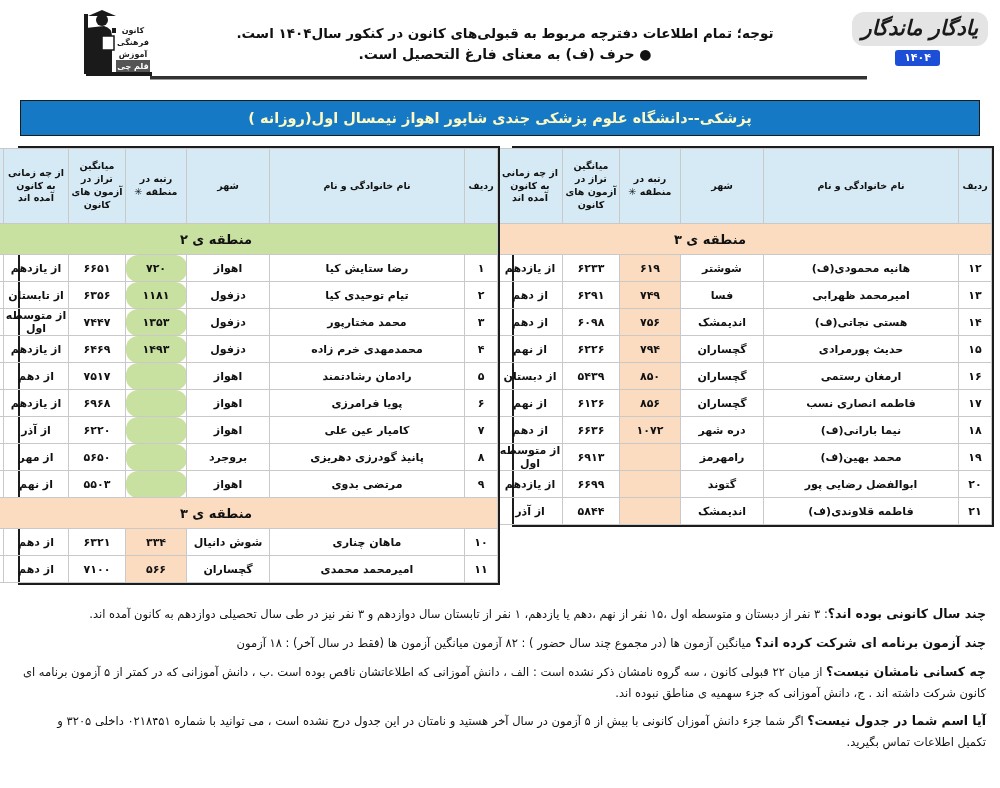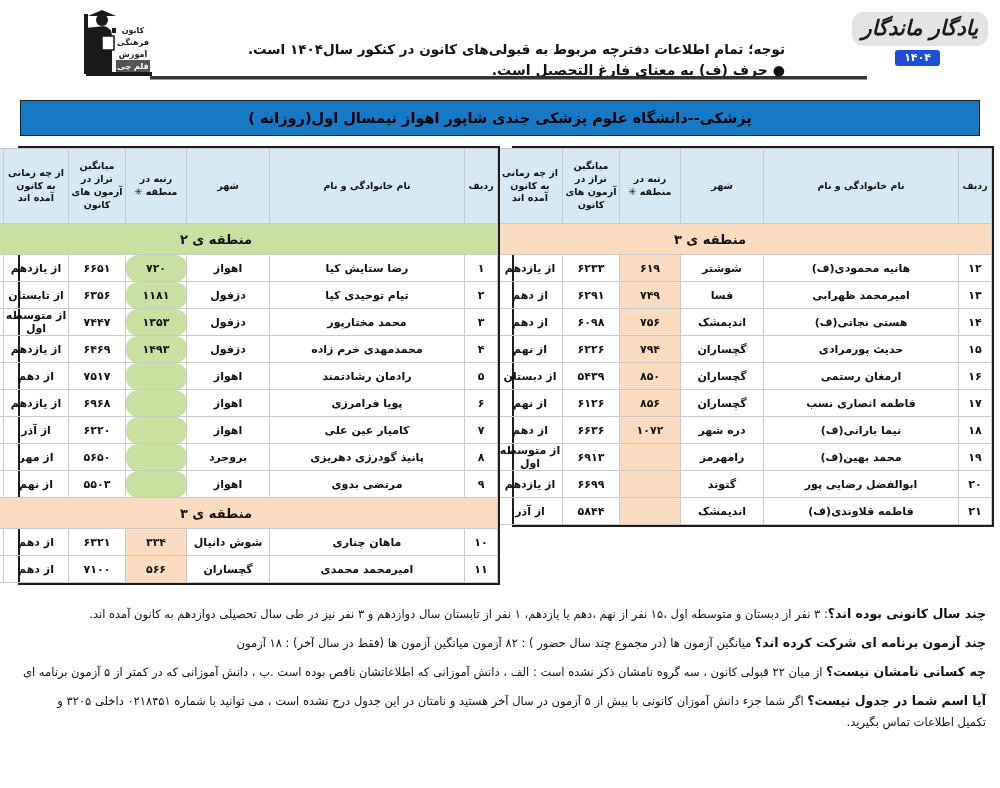--- a/index.html
+++ b/index.html
@@ -26,23 +26,23 @@
     left: 78px;
     top: 6px;
     width: 96px;
     height: 76px;
   }
   .kanoon-logo svg { display: block; }
 
   .header-note {
     position: absolute;
     right: 215px;
-    top: 40px;
+    top: 24px;
     width: 560px;
-    text-align: right;
+    text-align: center;
     direction: rtl;
   }
   .header-note .note-main {
     font-size: 13.5px;
     font-weight: bold;
     line-height: 1.35;
     white-space: nowrap;
   }
   .header-note .note-sub {
     font-size: 14px;
@@ -97,21 +97,21 @@
   
   .banner-wrap {
     margin: 12px 20px 0 20px;
     border: 1px solid #1c1c1c;
     background: #1579c6;
   }
   .banner {
     height: 34px;
     line-height: 34px;
     text-align: center;
-    color: #000000;
+    color: #fef9c3;
     font-size: 14.5px;
     font-weight: bold;
     letter-spacing: 0.2px;
     white-space: nowrap;
   }
 
   
   .tables-row {
     display: flex;
     flex-direction: row-reverse;
@@ -485,18 +485,19 @@
 
 <div class="notes" id="notes-container">
     <div class="note-block">
       <div class="note-line"><span class="lead">چند سال کانونی بوده اند؟</span><span>: ۳ نفر از دبستان و متوسطه اول ،۱۵ نفر از نهم ،دهم یا یازدهم، ۱ نفر از تابستان سال دوازدهم و ۳ نفر نیز در طی سال تحصیلی دوازدهم به کانون آمده اند.</span></div>
     </div>
     <div class="note-block">
       <div class="note-line"><span class="lead">چند آزمون برنامه ای شرکت کرده اند؟</span><span> میانگین آزمون ها (در مجموع چند سال حضور ) : ۸۲ آزمون     میانگین آزمون ها (فقط در سال آخر) : ۱۸ آزمون</span></div>
     </div>
     <div class="note-block">
       <div class="note-line"><span class="lead">چه کسانی نامشان نیست؟</span><span> از میان ۲۲ قبولی کانون ، سه گروه نامشان ذکر نشده است : الف ، دانش آموزانی که اطلاعاتشان ناقص بوده است .ب ، دانش آموزانی که در کمتر از ۵ آزمون برنامه ای</span></div>
+      <span class="note-cont">کانون شرکت داشته اند . ج، دانش آموزانی که جزء سهمیه ی مناطق نبوده اند.</span>
     </div>
     <div class="note-block">
       <div class="note-line"><span class="lead">آیا اسم شما در جدول نیست؟</span><span> اگر شما جزء دانش آموزان کانونی با بیش از ۵ آزمون در سال آخر هستید و نامتان در این جدول درج نشده است ، می توانید با شماره ۰۲۱۸۴۵۱ داخلی ۳۲۰۵ و</span></div>
       <span class="note-cont">تکمیل اطلاعات تماس بگیرید.</span>
     </div>
   </div>
 
 </body></html>

